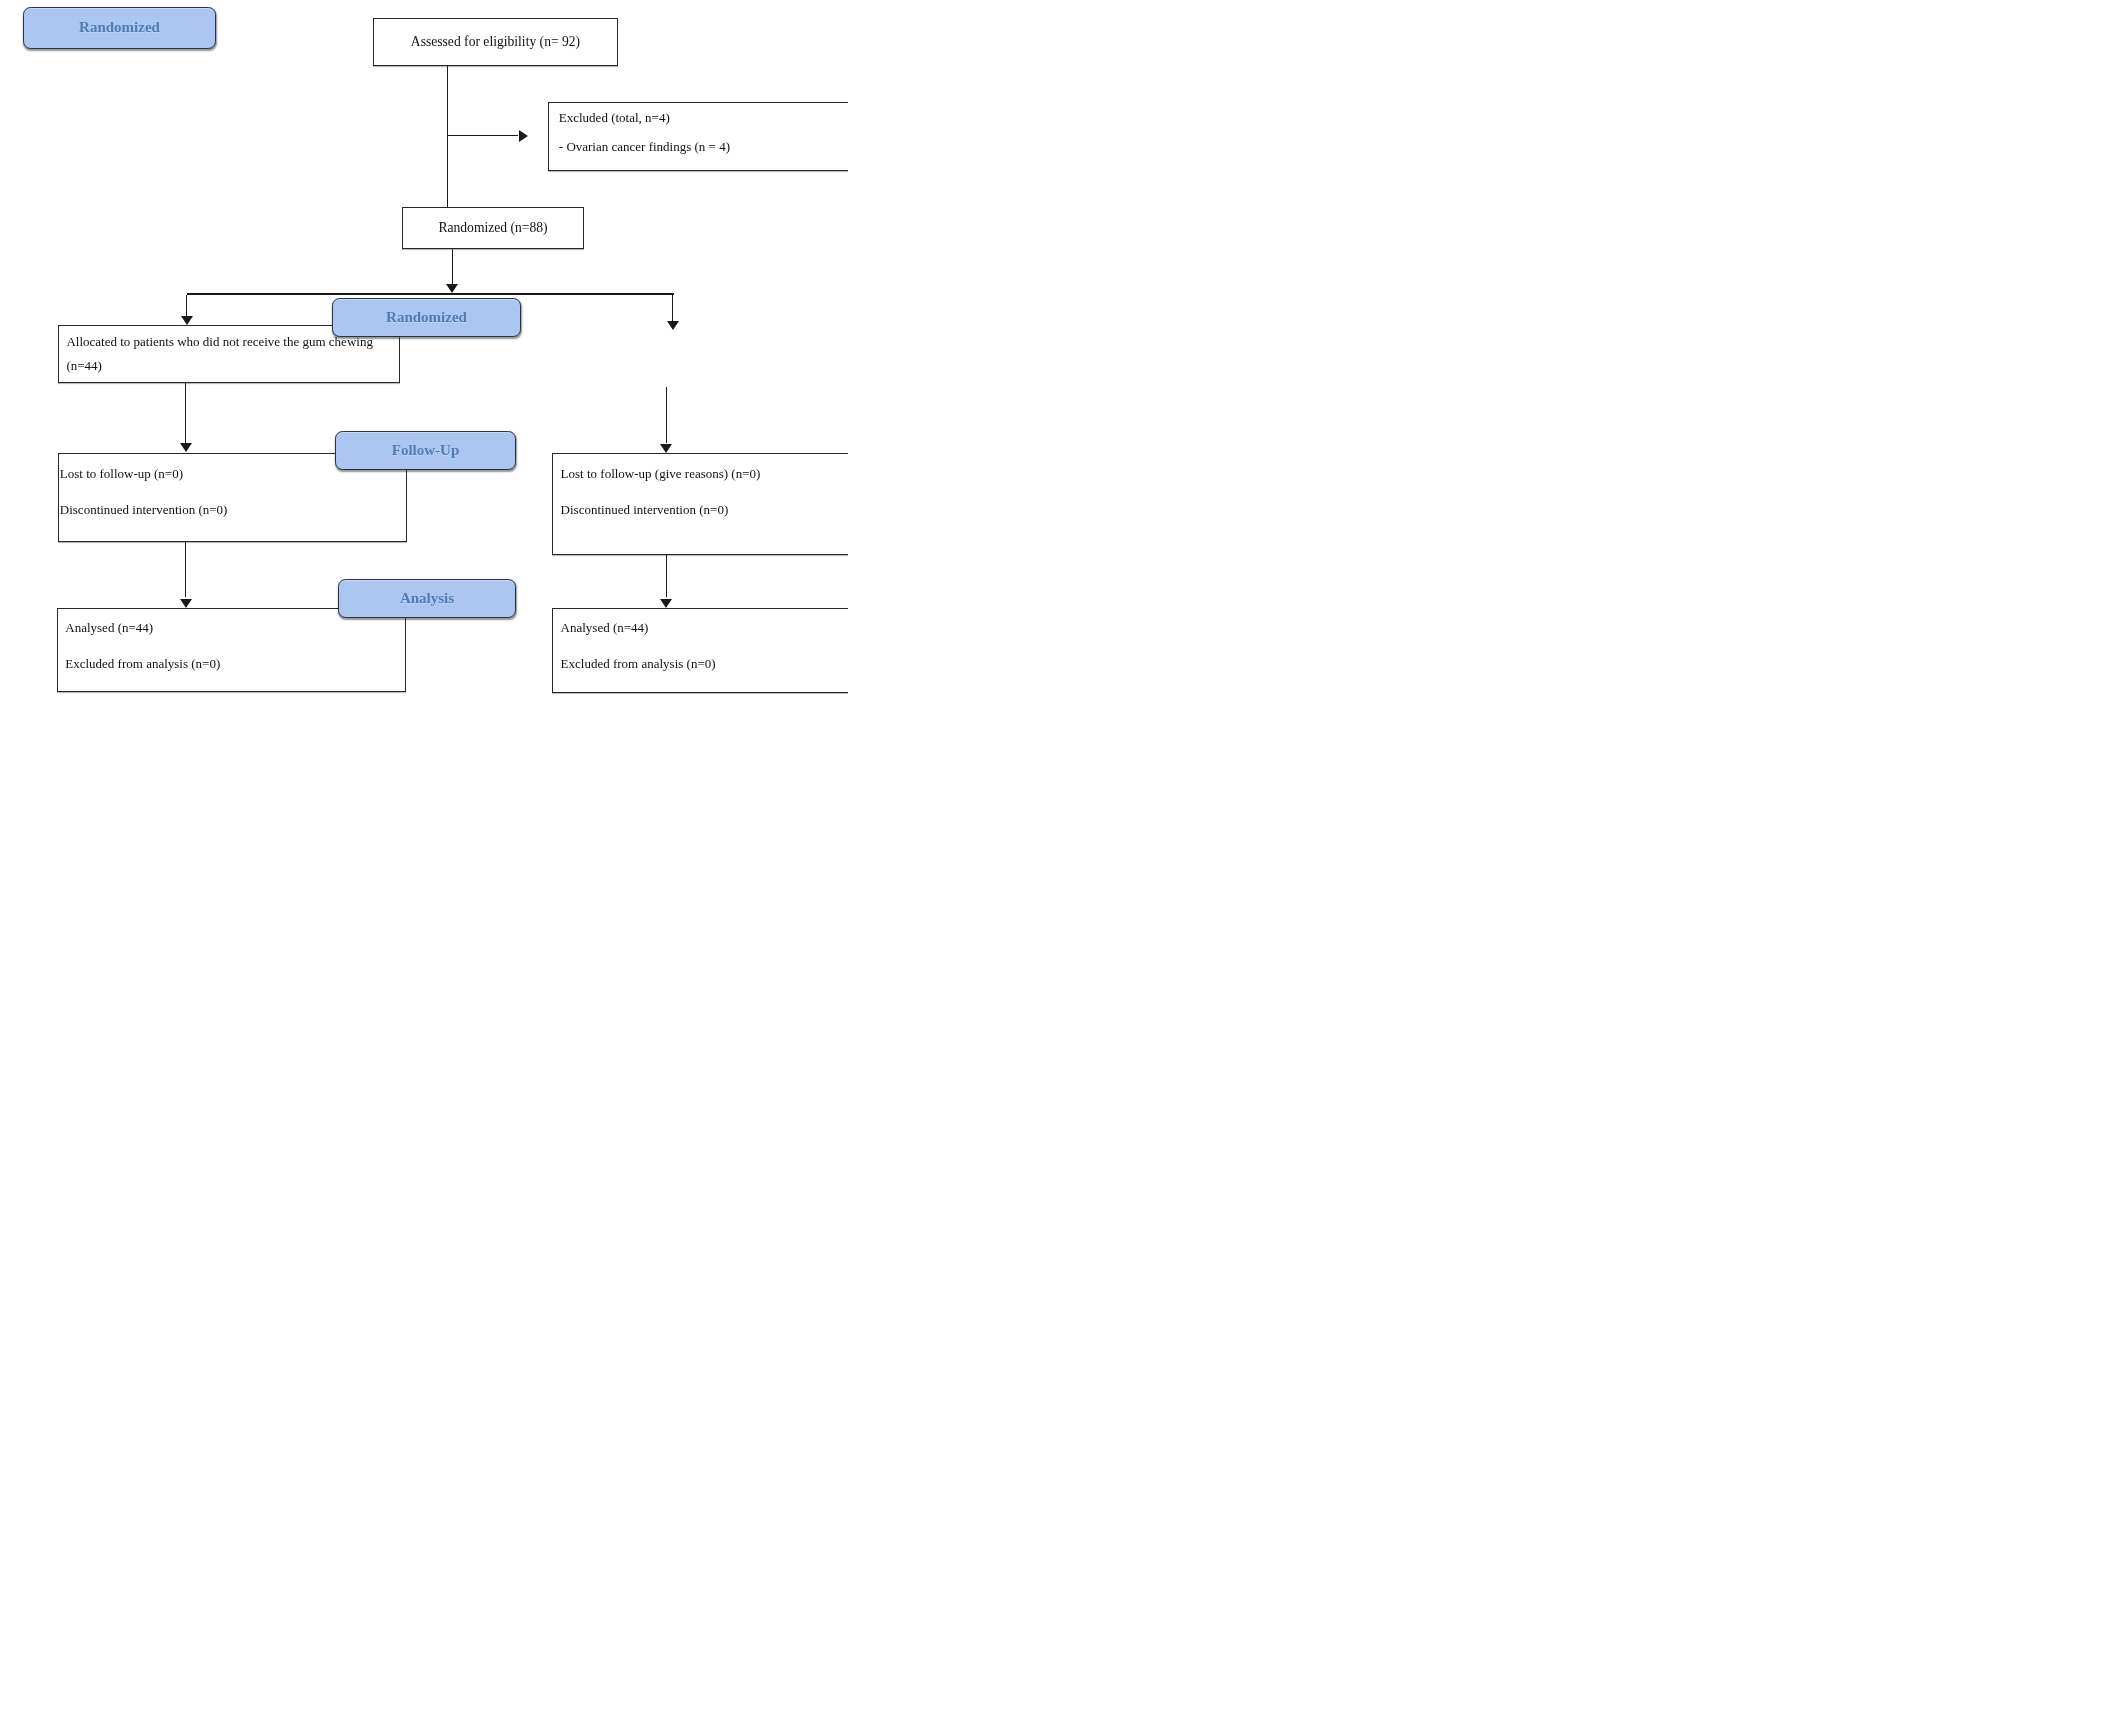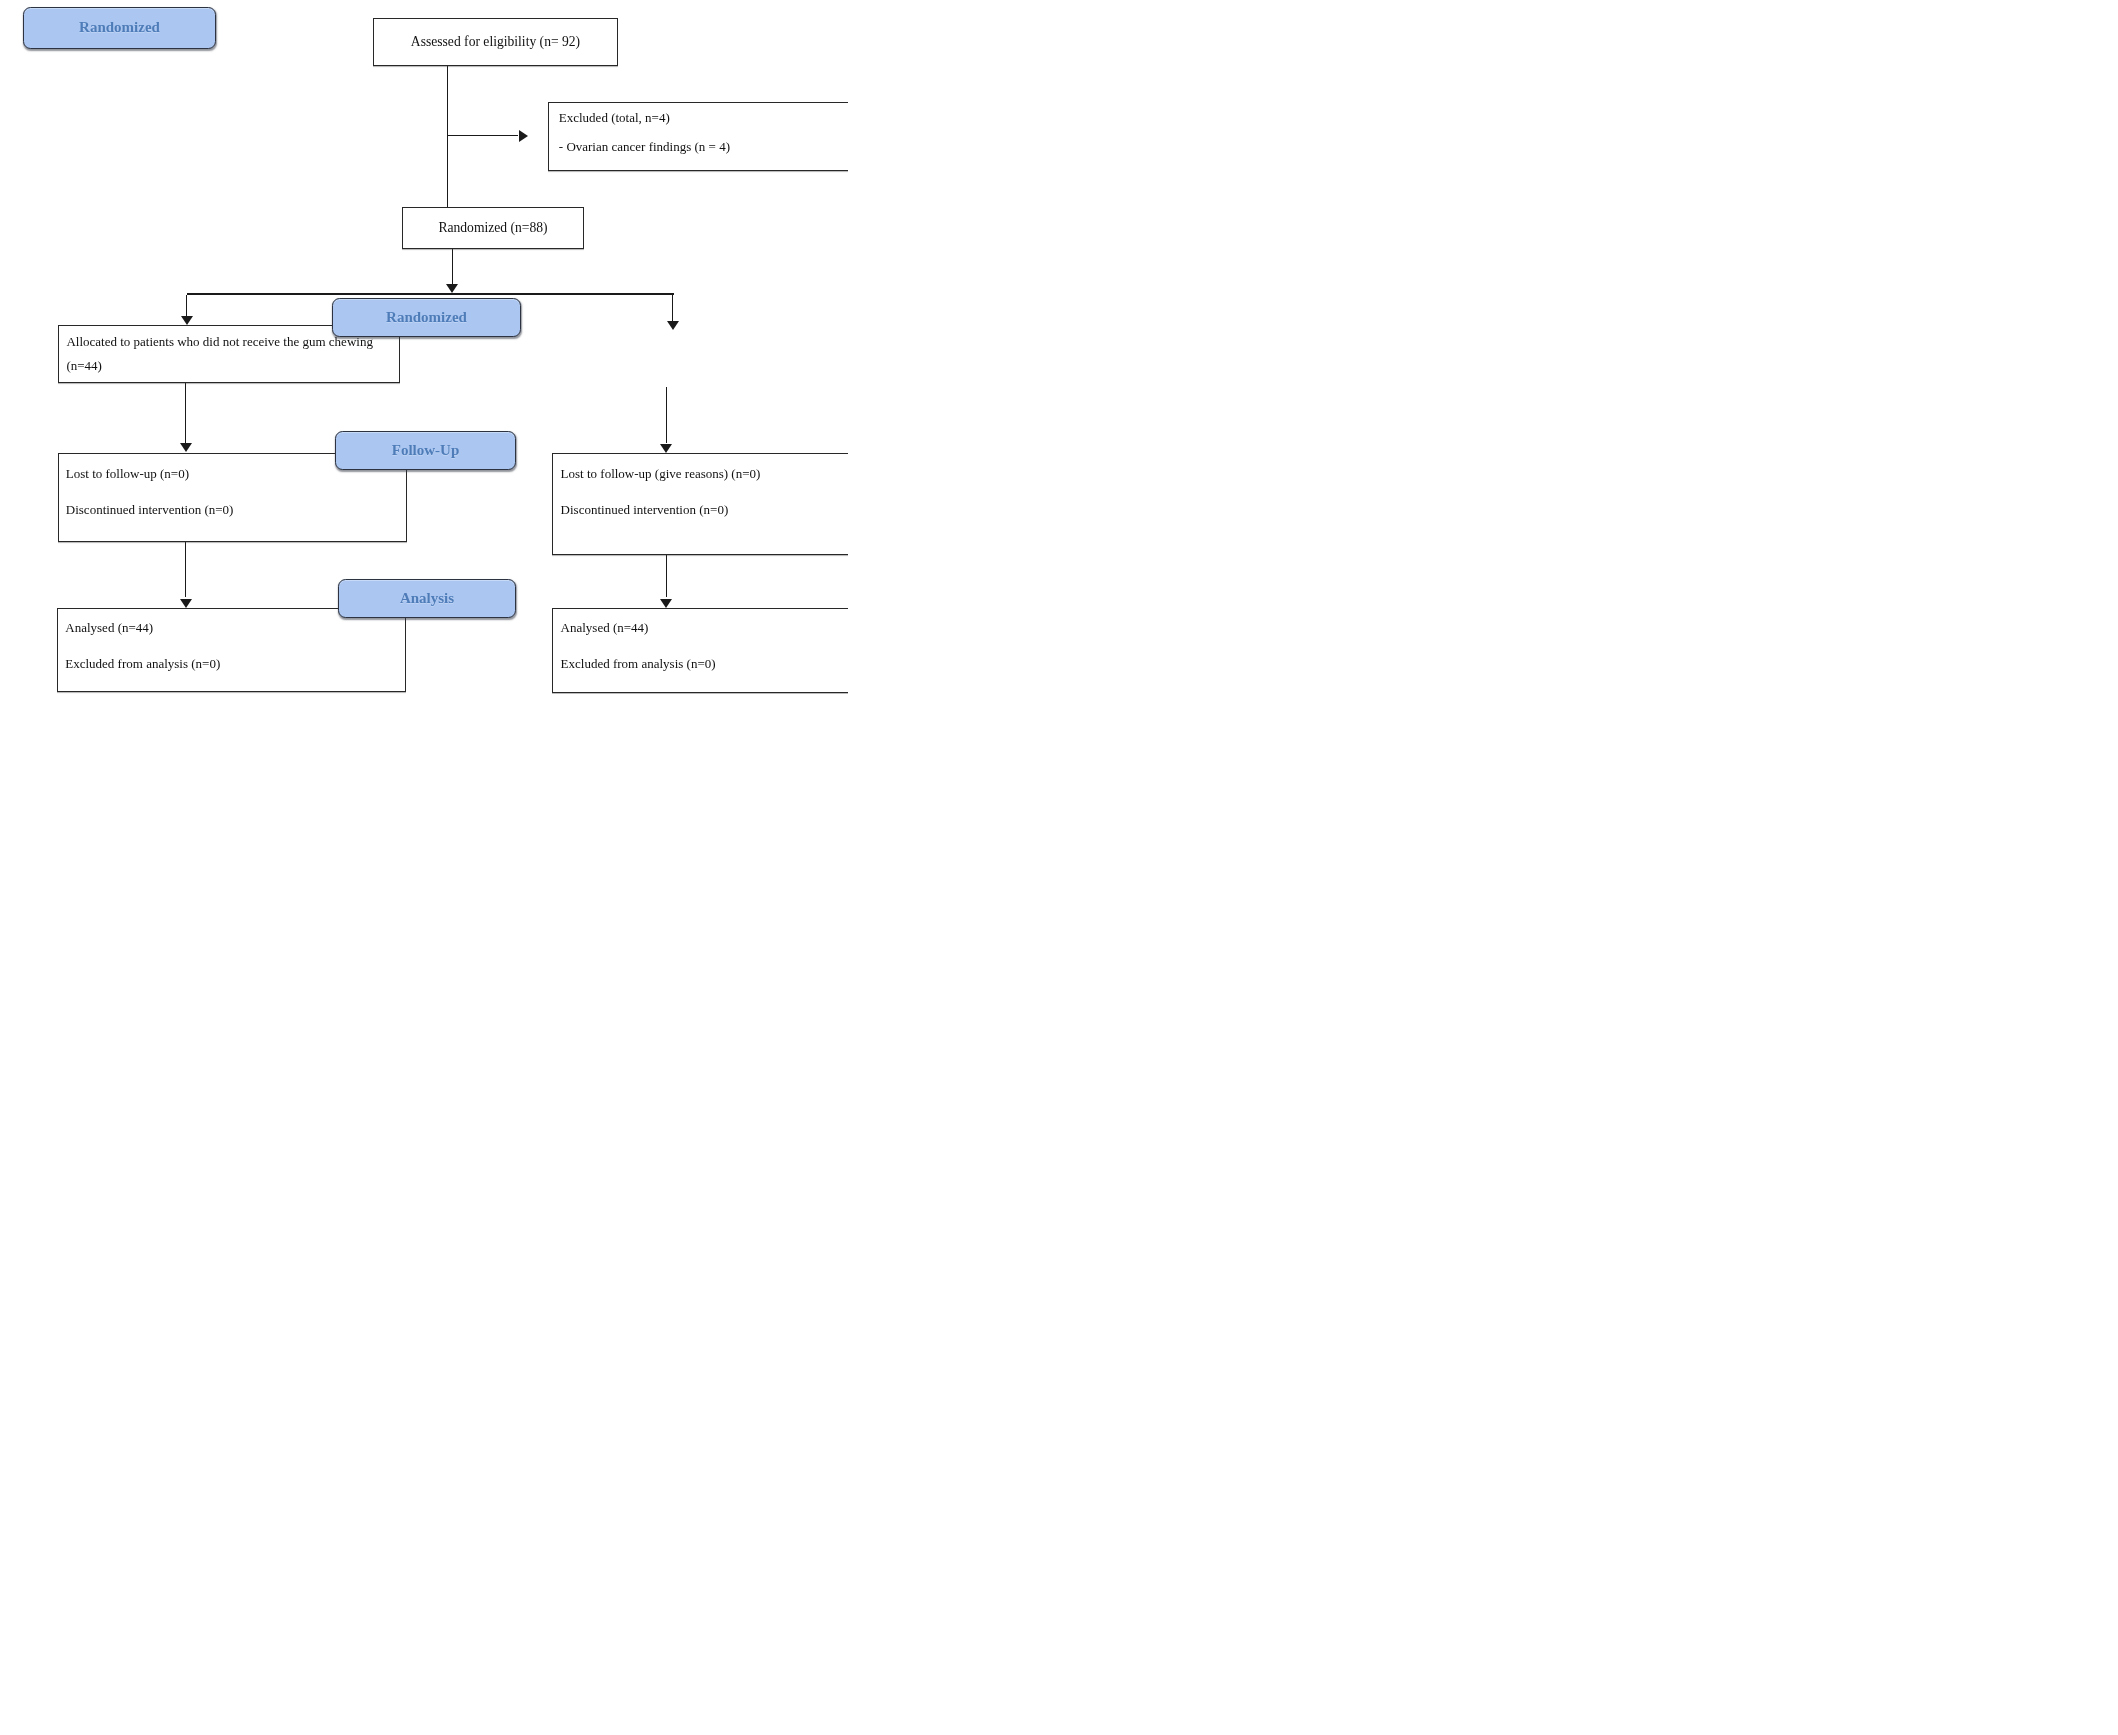--- a/index.html
+++ b/index.html
@@ -97,21 +97,21 @@
   </div>
 
   <div class="vline" style="left:185px;top:383px;height:61px;"></div>
   <div class="ah-down" style="left:180px;top:443px;"></div>
 
   <div class="vline" style="left:666px;top:387px;height:56px;"></div>
   <div class="ah-down" style="left:660px;top:444px;"></div>
 
   <div class="stage-label" style="left:335px;top:431px;width:179px;height:37px;">Follow-Up</div>
 
-  <div class="fbox" style="left:9.8px;top:453px;width:349px;height:89px;padding:12px 7px 0;">
+  <div class="fbox" style="left:9.8px;top:453px;width:349px;height:89px;padding:12px 1px 0;">
     <span class="ln">Lost to follow-up (n=0)</span>
     <span class="ln" style="margin-top:19.5px;">Discontinued intervention (n=0)</span>
   </div>
   <div class="fbox" style="left:504px;top:453px;width:342px;height:102px;padding:12px 7.6px 0;">
     <span class="ln">Lost to follow-up (give reasons) (n=0)</span>
     <span class="ln" style="margin-top:19.5px;">Discontinued intervention (n=0)</span>
   </div>
 
   <div class="vline" style="left:185px;top:542px;height:55px;"></div>
   <div class="ah-down" style="left:180px;top:599px;"></div>

